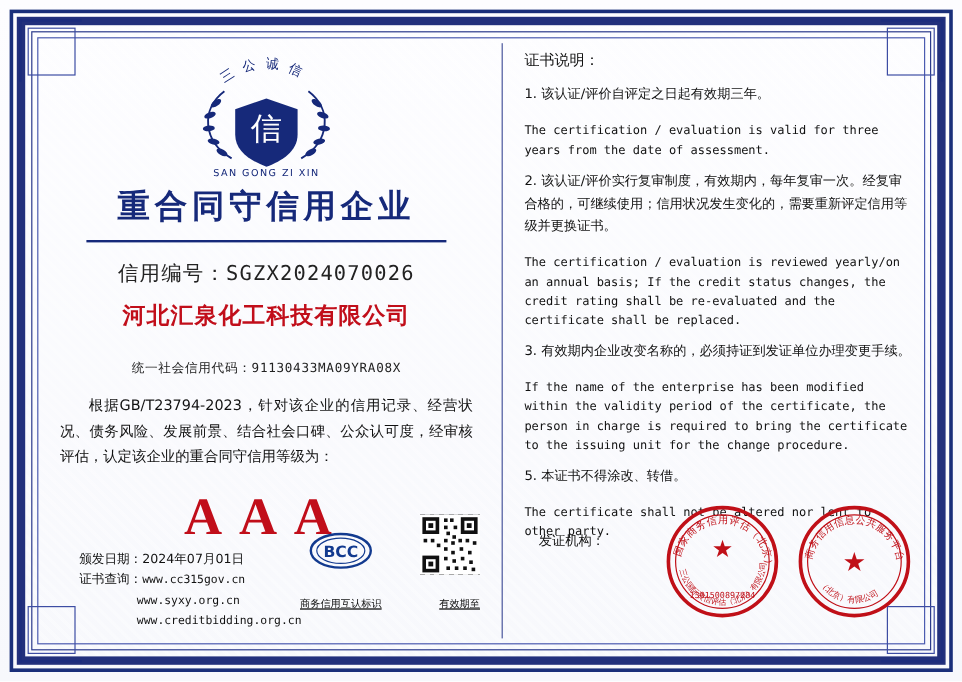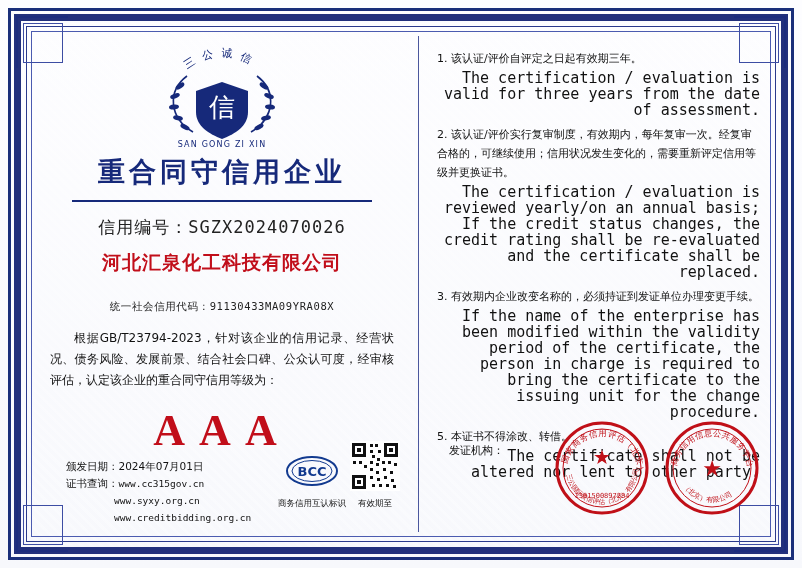--- a/index.html
+++ b/index.html
@@ -127,24 +127,24 @@
     text-align:left;
     font-size:10.5px;
     line-height:17px;
     color:#111;
     font-family:"DejaVu Sans","Liberation Sans",sans-serif;
   }
   .footer-left .url{font-family:"DejaVu Sans Mono","Liberation Mono",monospace;font-size:9.5px;}
   .badges{
     position:absolute;
     right:8px;bottom:22px;
-    display:flex;align-items:flex-end;gap:4px;
+    display:flex;align-items:flex-end;gap:32px;text-decoration:underline;
   }
   .badge-cap{
-    font-size:8.5px;color:#111;text-align:center;margin-top:3px;
+    font-size:8.5px;color:#111;text-align:right;margin-top:14px;
     font-family:"DejaVu Sans","Liberation Sans",sans-serif;
     white-space:nowrap;
   }
   .bcc{
     width:54px;height:40px;
   }
   .qr{
     width:50px;height:50px;
     background:
       repeating-linear-gradient(0deg,#111 0 4px,#fff 4px 8px),
@@ -169,24 +169,23 @@
   .note-title{
     font-size:12.5px;color:#111;margin-bottom:10px;
     font-family:"DejaVu Sans","Liberation Sans",sans-serif;
   }
   .note-cn{
     font-size:11px;line-height:19px;color:#111;
     font-family:"DejaVu Sans","Liberation Sans",sans-serif;
     margin-top:7px;
   }
   .note-en{
-    font-size:15px;line-height:16px;color:#111;
+    font-size:10px;line-height:16px;color:#111;
     font-family:"DejaVu Sans Mono","Liberation Mono",monospace;
-    margin-top:2px;
-    text-align:right;
+    margin-top:14px;
   }
   .issuer{
     position:absolute;left:20px;bottom:74px;
     font-size:11px;color:#111;
     font-family:Liberation Serif, serif;
   }
   .seals{
     position:absolute;right:6px;bottom:16px;
     display:flex;gap:14px;
   }
@@ -315,20 +314,21 @@
           </svg>
           <div class="badge-cap">有效期至</div>
         </div>
       </div>
     </div>
 
     <div class="divider"></div>
 
     <div class="right">
 
+      <div class="note-title">证书说明：</div>
 
       <div>
         <div class="note-cn">1. 该认证/评价自评定之日起有效期三年。</div>
         <div class="note-en">The certification / evaluation is valid for three years from the date of assessment.</div>
       </div>
       <div>
         <div class="note-cn">2. 该认证/评价实行复审制度，有效期内，每年复审一次。经复审合格的，可继续使用；信用状况发生变化的，需要重新评定信用等级并更换证书。</div>
         <div class="note-en">The certification / evaluation is reviewed yearly/on an annual basis; If the credit status changes, the credit rating shall be re-evaluated and the certificate shall be replaced.</div>
       </div>
       <div>

